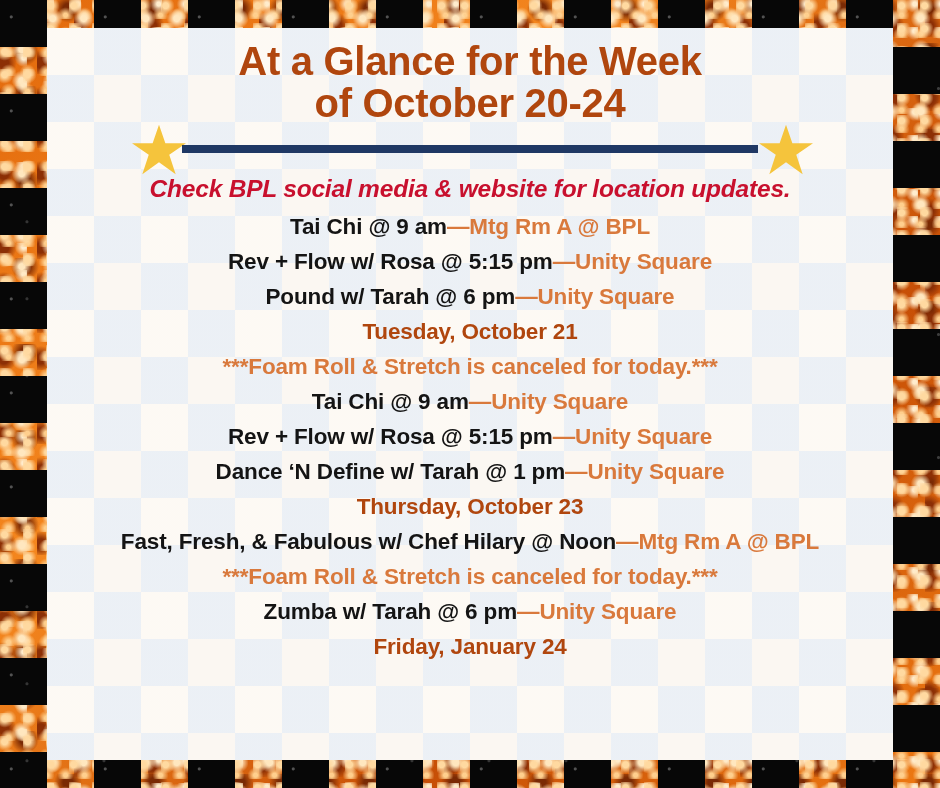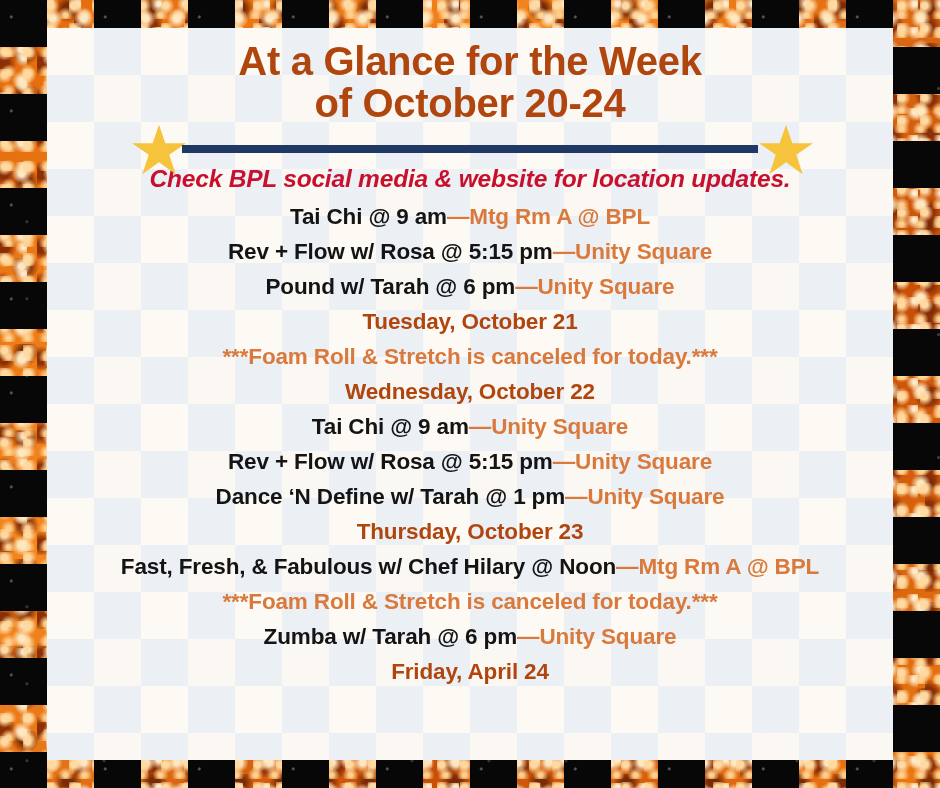--- a/index.html
+++ b/index.html
@@ -121,21 +121,21 @@
   }
   .star-left  { left: 85px; }
   .star-right { right: 80px; }
 
   
   .notice {
     color: #C8102E;
     font-size: 24.5px;
     font-weight: bold;
     font-style: italic;
-    margin-top: 2px;
+    margin-top: 12px;
     letter-spacing: -0.2px;
   }
 
   
   .schedule {
     margin-top: 6px;
   }
   .line {
     height: 35px;
     line-height: 35px;
@@ -180,27 +180,26 @@
       </div>
 
       <div class="notice">Check BPL social media &amp; website for location updates.</div>
 
       <div class="schedule" id="schedule">
           <div class="line event"><span class="ev-name">Tai Chi @ 9 am</span><span class="ev-loc">—Mtg Rm A @ BPL</span></div>
           <div class="line event"><span class="ev-name">Rev + Flow w/ Rosa @ 5:15 pm</span><span class="ev-loc">—Unity Square</span></div>
           <div class="line event"><span class="ev-name">Pound w/ Tarah @ 6 pm</span><span class="ev-loc">—Unity Square</span></div>
           <div class="line day">Tuesday, October 21</div>
           <div class="line cancel">***Foam Roll &amp; Stretch is canceled for today.***</div>
-          <div class="line day">Wednesday, October 22</div>
           <div class="line event"><span class="ev-name">Tai Chi @ 9 am</span><span class="ev-loc">—Unity Square</span></div>
           <div class="line event"><span class="ev-name">Rev + Flow w/ Rosa @ 5:15 pm</span><span class="ev-loc">—Unity Square</span></div>
           <div class="line event"><span class="ev-name">Dance ‘N Define w/ Tarah @ 1 pm</span><span class="ev-loc">—Unity Square</span></div>
           <div class="line day">Thursday, October 23</div>
           <div class="line event"><span class="ev-name">Fast, Fresh, &amp; Fabulous w/ Chef Hilary @ Noon</span><span class="ev-loc">—Mtg Rm A @ BPL</span></div>
           <div class="line cancel">***Foam Roll &amp; Stretch is canceled for today.***</div>
           <div class="line event"><span class="ev-name">Zumba w/ Tarah @ 6 pm</span><span class="ev-loc">—Unity Square</span></div>
-          <div class="line day">Friday, April 24</div>
+          <div class="line day">Friday, January 24</div>
           <div class="line event"></div>
         </div>
 
     </div>
   </div>
 </div>
 
 </body></html>

